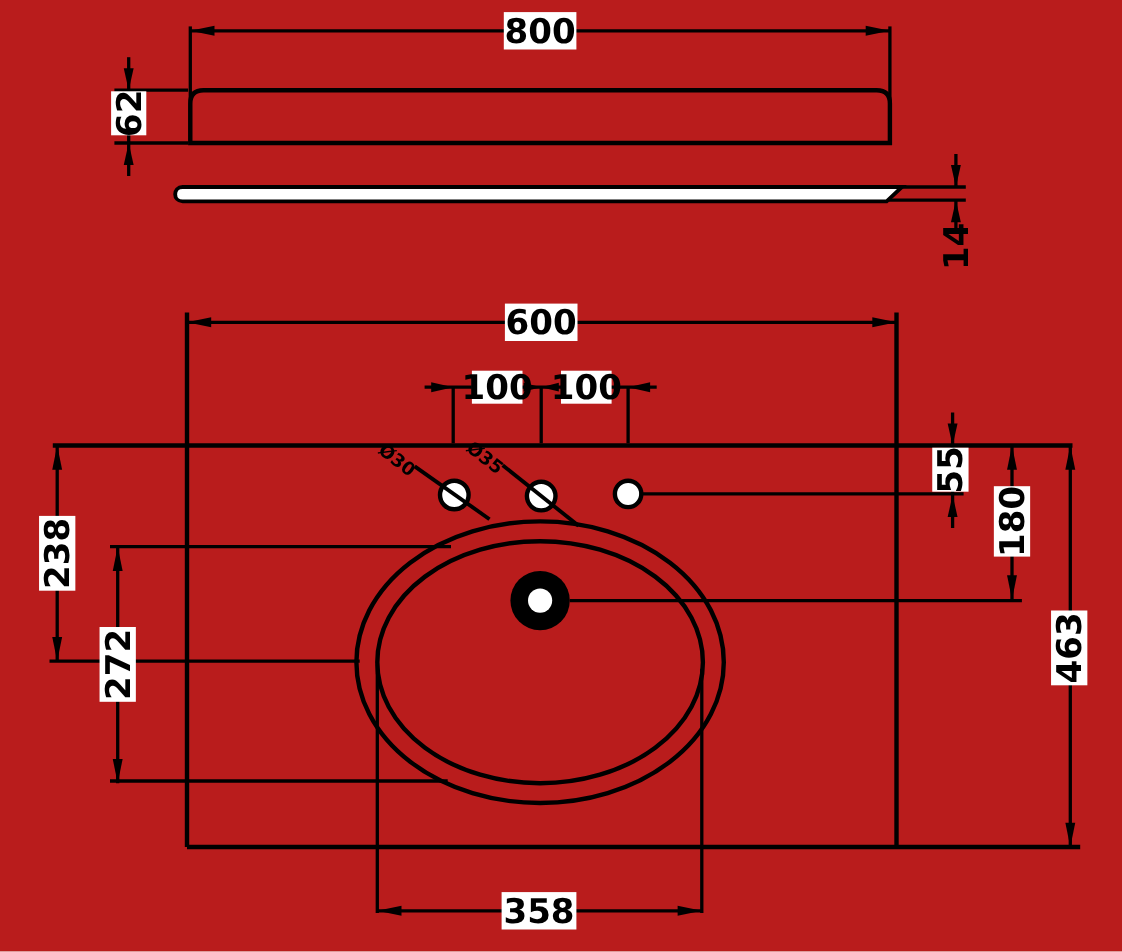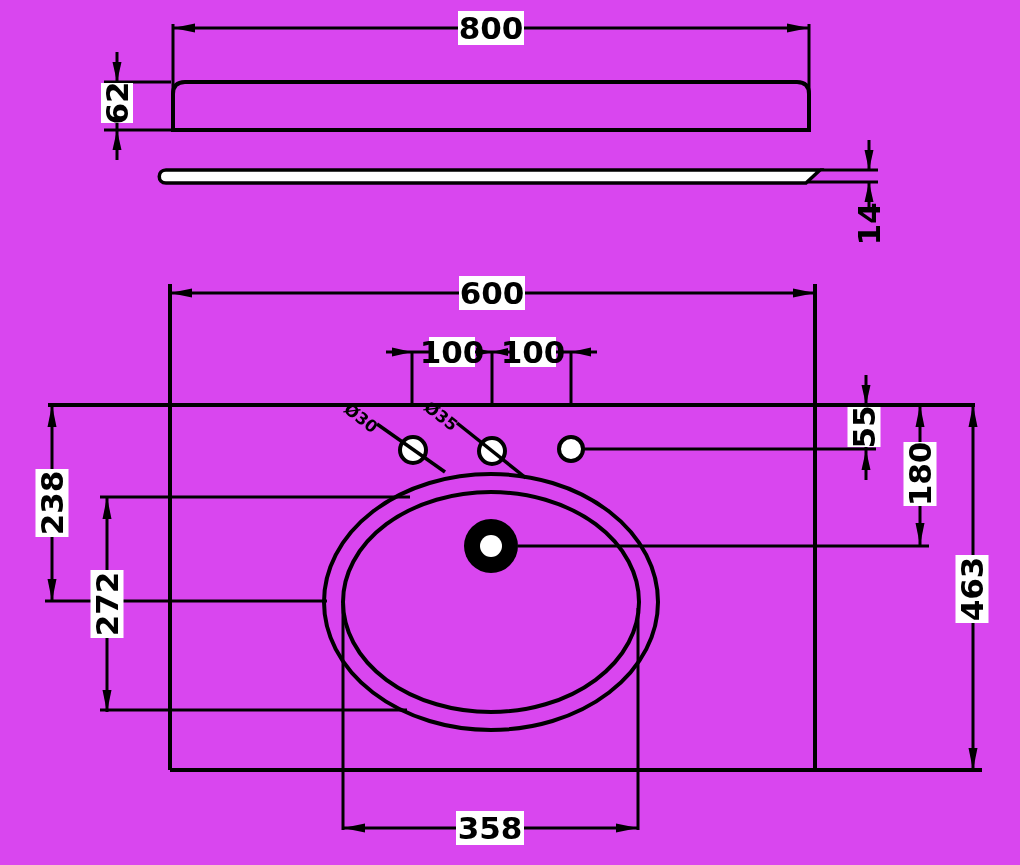--- a/index.html
+++ b/index.html
@@ -1,16 +1,16 @@
 <!DOCTYPE html>
 <html><head>
 <meta charset="utf-8">
 <style>
   html,body{margin:0;padding:0;background:#fff;}
-  .stage{position:relative;width:1020px;height:865px;background:#d946ef;overflow:hidden;}
+  .stage{position:relative;width:1020px;height:865px;background:#b91c1c;overflow:hidden;}
   svg{display:block;}
   .outline{fill:none;stroke:#000;stroke-width:4;}
   .thin{fill:none;stroke:#000;stroke-width:3;}
   .leader{fill:none;stroke:#000;stroke-width:3.5;}
   .arrow{fill:#000;stroke:none;}
   .txtbg{fill:#fff;stroke:none;}
   .dim{font-family:"DejaVu Sans","Liberation Sans",sans-serif;font-weight:bold;font-size:31px;fill:#000;}
   .dia{font-family:"DejaVu Sans","Liberation Sans",sans-serif;font-weight:bold;font-size:16.5px;fill:#000;}
 </style>
 </head>

